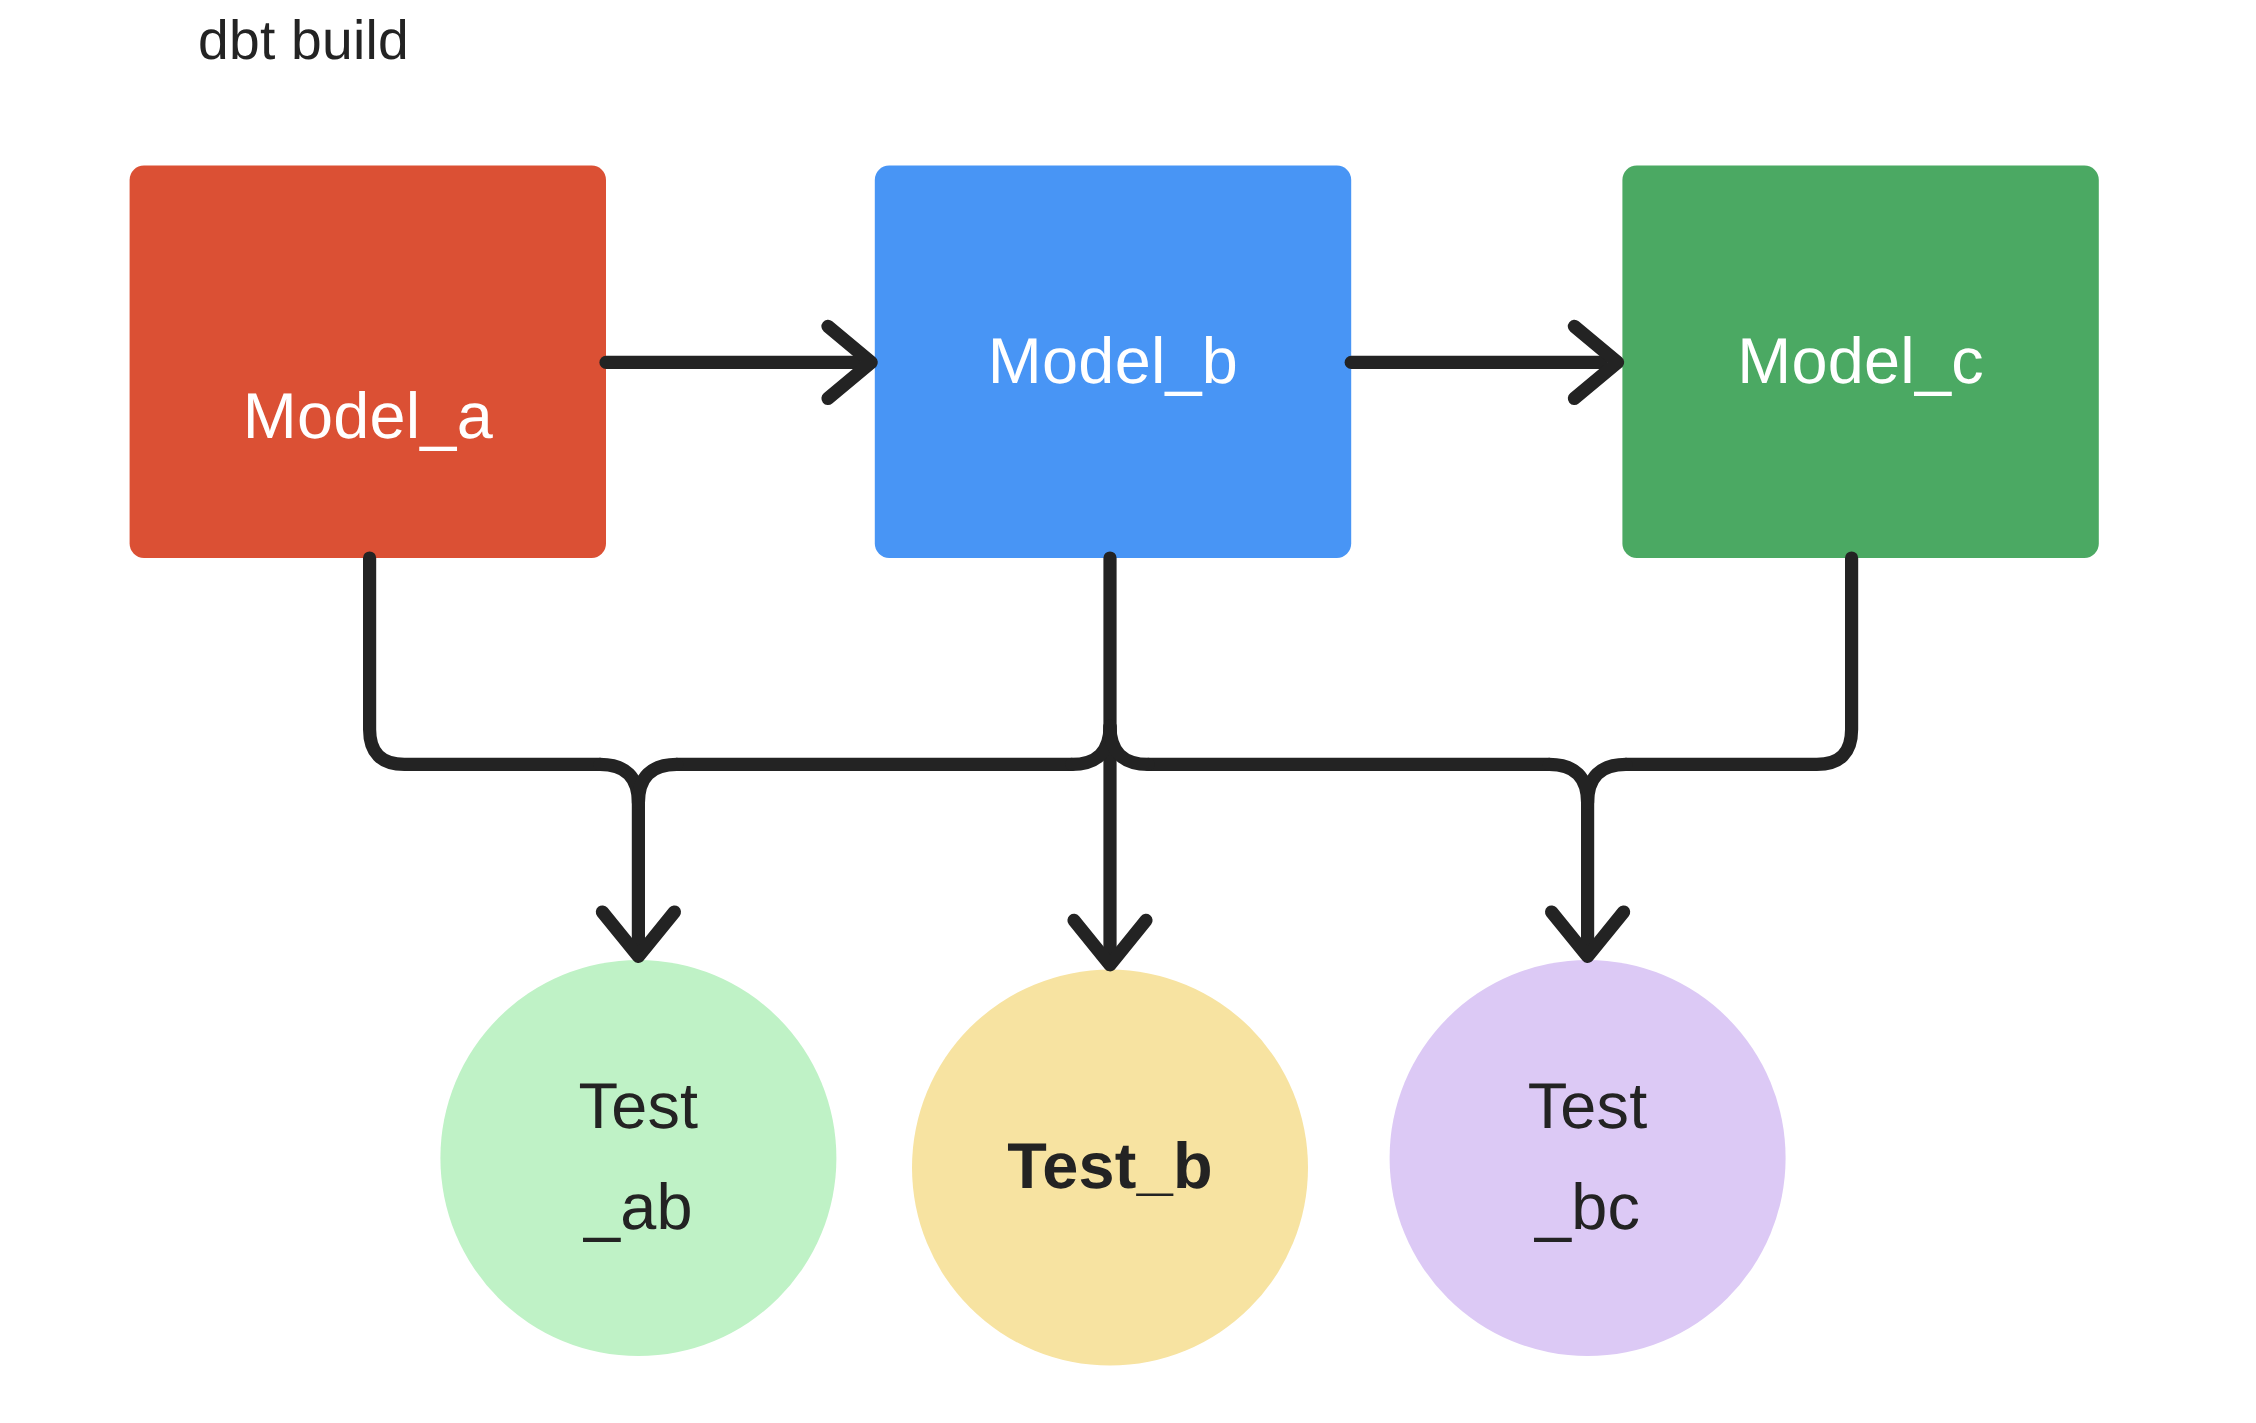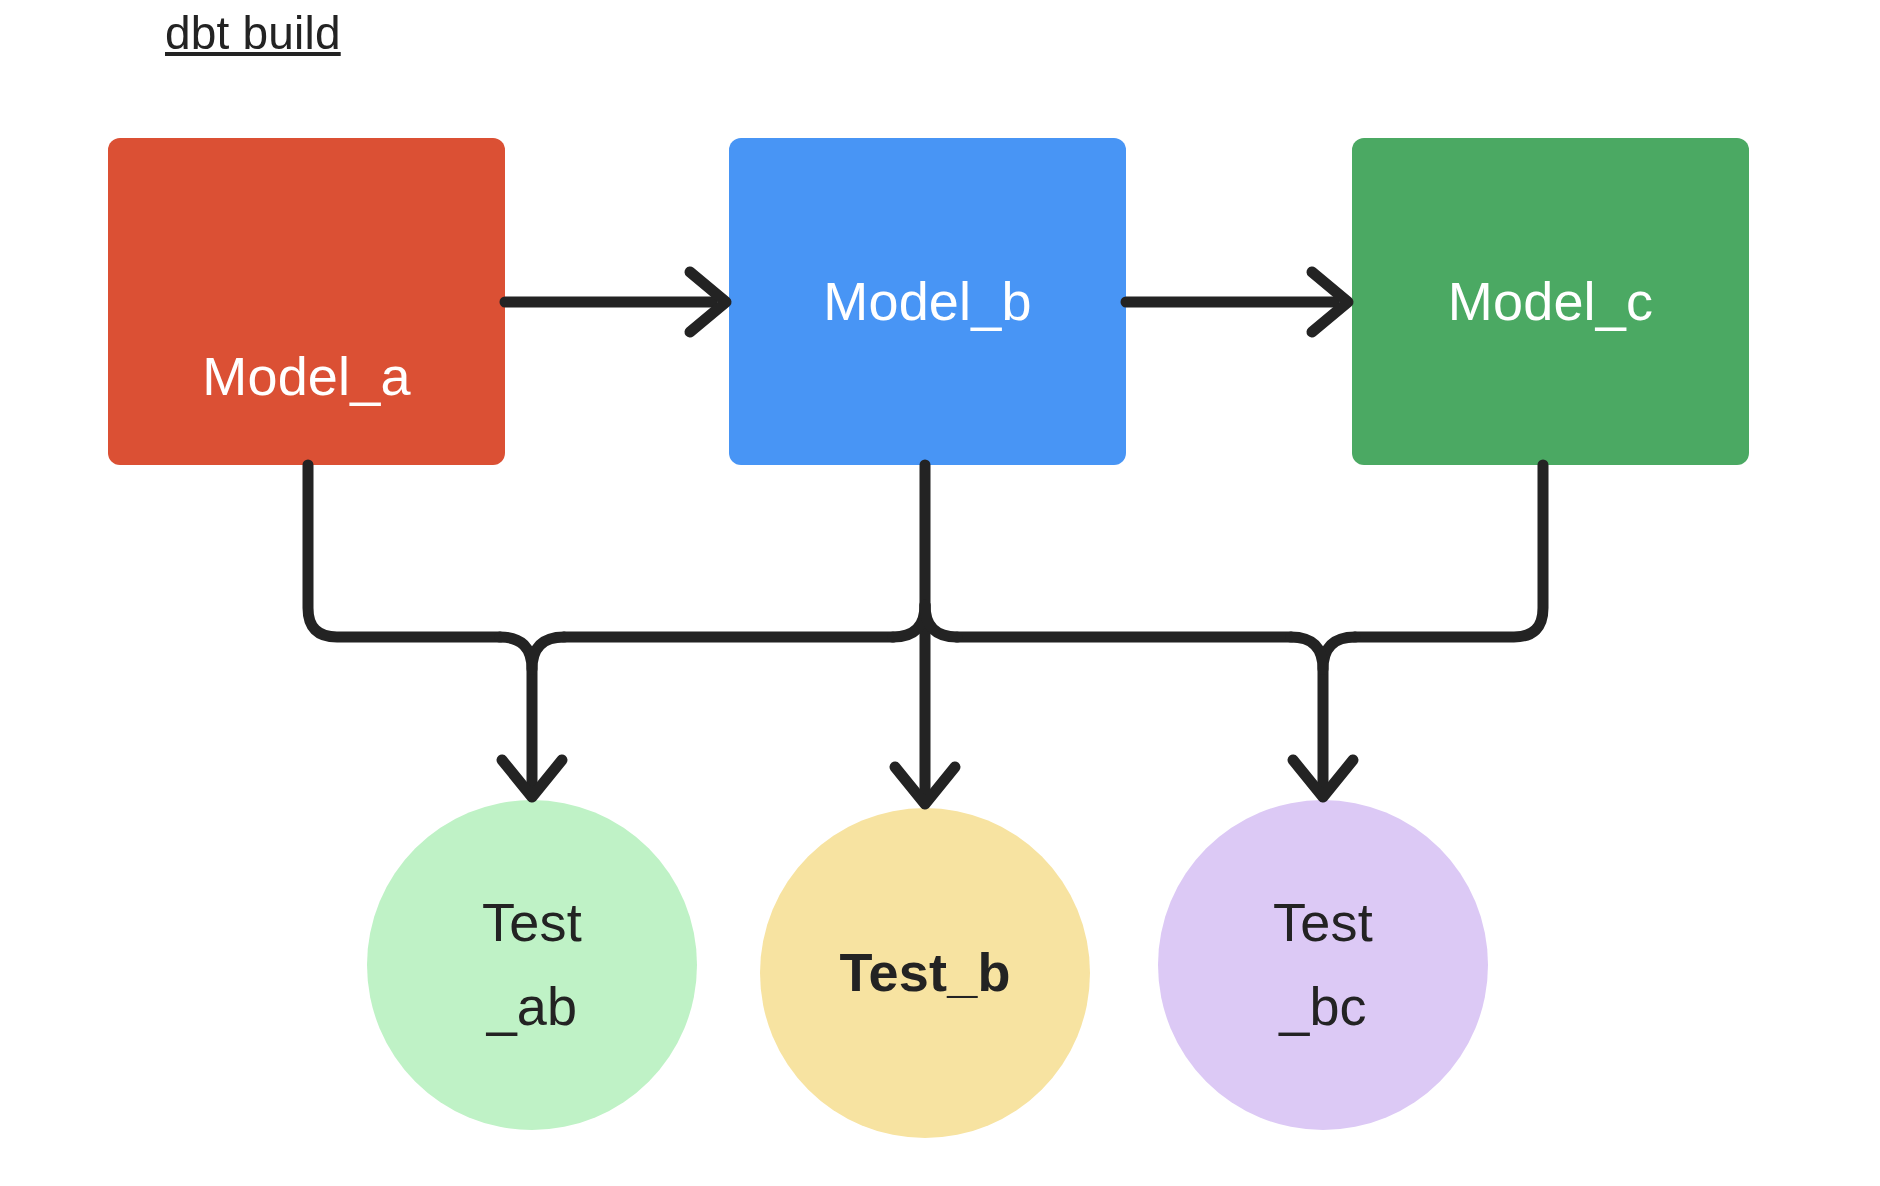--- a/index.html
+++ b/index.html
@@ -46,21 +46,20 @@
     line-height: 1.55;
     letter-spacing: 0.2px;
   }
   #title {
     position: absolute;
     left: 165px;
     top: 6px;
     font-size: 46px;
     color: #232323;
     letter-spacing: 0.2px;
-    text-decoration: underline;
   }
 </style>
 </head>
 <body>
 
 <div id="canvas">
 
   <div id="title">dbt build</div>
 
   <svg id="diagram-svg" viewBox="0 0 1880 1186" xmlns="http://www.w3.org/2000/svg">
@@ -100,21 +99,21 @@
       <path d="M 893 637 Q 925 637 925 605"></path>
       <path d="M 957 637 Q 925 637 925 605"></path>
       <path d="M 895 767 L 925 804 L 955 767"></path>
 
       <path d="M 1355 637 Q 1323 637 1323 669 L 1323 786"></path>
       <path d="M 1291 637 Q 1323 637 1323 669"></path>
       <path d="M 1293 760 L 1323 797 L 1353 760"></path>
     </g>
   </svg>
 
-  <div class="node-label model-box-label" style="left:108px; top:138px; width:397px; height:419px;margin-top:29px;">
+  <div class="node-label model-box-label" style="left:108px; top:138px; width:397px; height:419px;">
     <span>Model_a</span>
   </div>
 
   <div class="node-label model-box-label" style="left:1352px; top:138px; width:397px; height:327px;">
     <span>Model_c</span>
   </div>
 
   <div class="node-label model-box-label" style="left:729px; top:138px; width:397px; height:327px;">
     <span>Model_b</span>
   </div>

